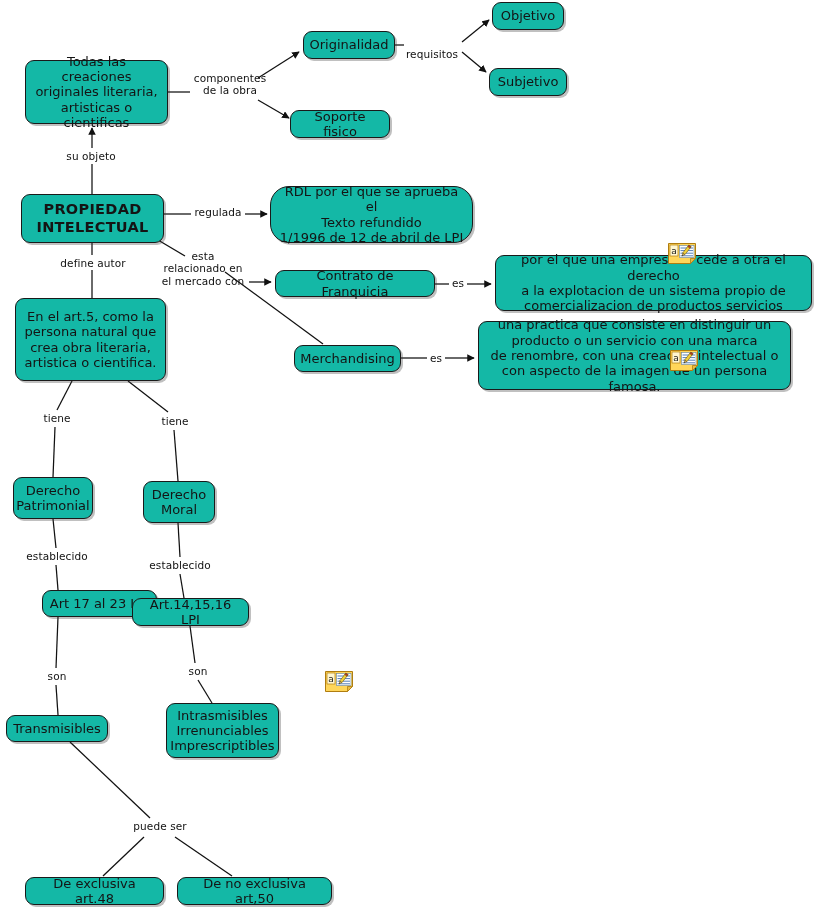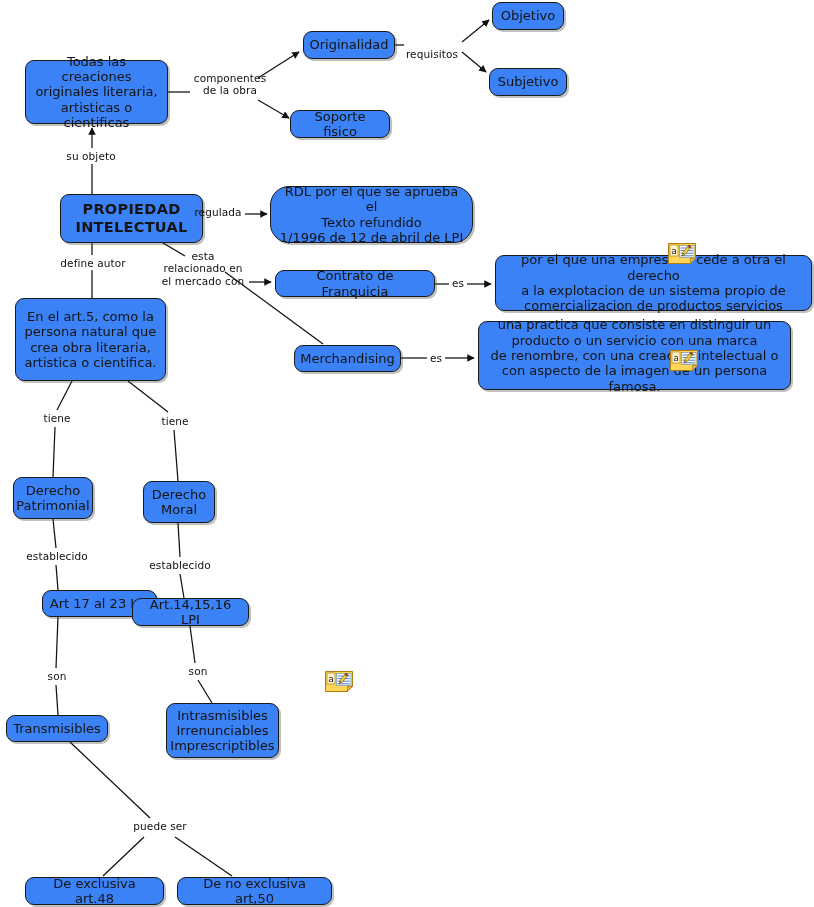--- a/index.html
+++ b/index.html
@@ -23,39 +23,38 @@
     position: absolute;
     left: 0;
     top: 0;
     width: 814px;
     height: 907px;
     pointer-events: none;
   }
   .node {
     position: absolute;
     box-sizing: border-box;
-    background: #3b82f6;
+    background: #14b8a6;
     border: 1px solid #1a1a1a;
     border-radius: 9px;
     color: #141414;
     display: flex;
     align-items: center;
     justify-content: center;
     text-align: center;
     line-height: 1.18;
     font-size: 13px;
     box-shadow: 2px 2px 0 rgba(60,60,60,0.32);
     padding: 3px 6px;
     white-space: pre-line;
   }
   .node.root {
     font-weight: bold;
     font-size: 14.5px;
     letter-spacing: 0.3px;
-    margin-left: 39px;
   }
   .link-label {
     position: absolute;
     font-size: 10.5px;
     color: #111111;
     background: transparent;
     text-align: center;
     line-height: 1.18;
     white-space: pre-line;
     letter-spacing: 0.1px;

